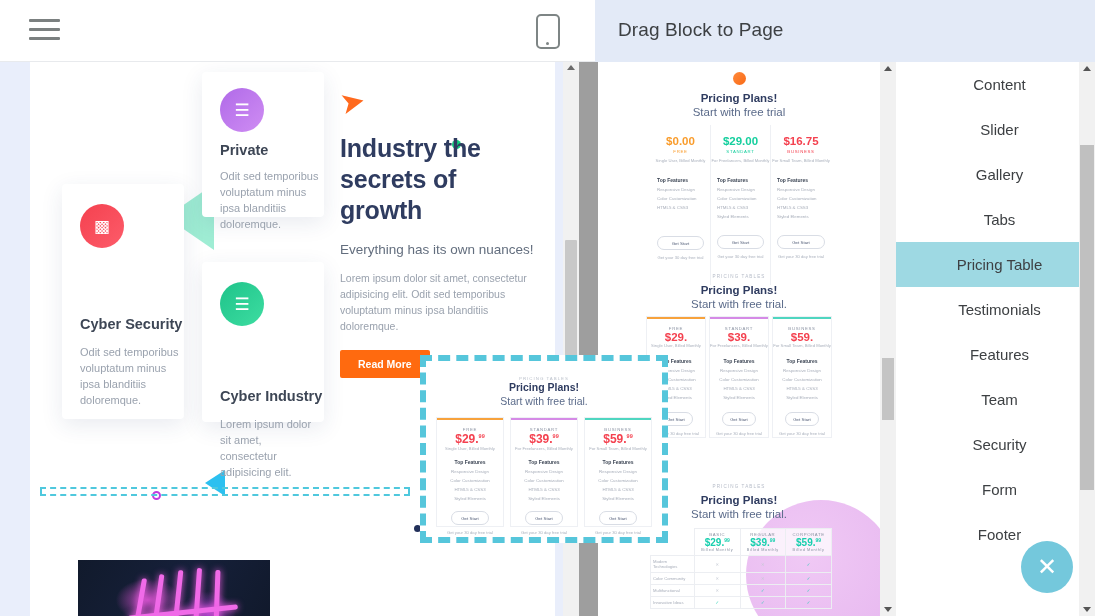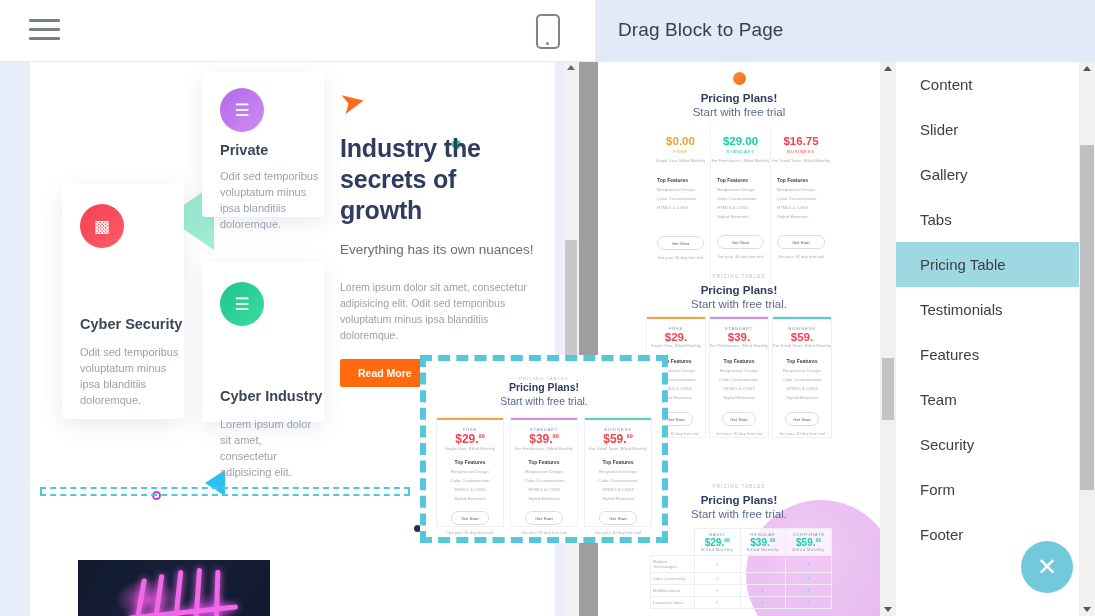--- a/index.html
+++ b/index.html
@@ -80,21 +80,21 @@
   }
   .dot-green { position:absolute; left:422px; top:78px; width:9px;height:9px;border-radius:50%;background:#12d07e; }
   .dot-purple-ring { position:absolute; left:122px;top:429px;width:9px;height:9px;border-radius:50%;border:2.5px solid #c03de0; }
   .dot-navy { position:absolute; left:384px; top:463px; width:7px;height:7px;border-radius:50%;background:#22305a; }
 
   
   .hero { position:absolute; left:310px; top:25px; width:200px; }
   .plane { font-size:30px; color:#ff6a1e; line-height:1; transform:rotate(-12deg); display:inline-block; }
   .hero h1 { font-size:25px; line-height:31px; color:#2f3c60; font-weight:700; margin-top:16px; letter-spacing:-.2px;}
   .hero .sub { font-size:13.5px; color:#636e7e; margin-top:16px; }
-  .hero .body { font-size:10.5px; line-height:16px; color:#9aa2ae; margin-top:22px; }
+  .hero .body { font-size:10.5px; line-height:16px; color:#9aa2ae; margin-top:13px; }
   .readmore {
     margin-top:16px; display:inline-block; background:#ff6a0f; color:#fff;
     font-size:10.5px; font-weight:700; padding:8px 18px; border:none; cursor:pointer;
     border-radius:2px;
   }
 
   
   .drop-line {
     position:absolute; left:10px; top:425px; width:370px; height:9px;
     border:2px dashed #4fc8dd; background:transparent;
@@ -159,21 +159,21 @@
   .psb .au { position:absolute; left:4px; top:4px; width:0;height:0;border-left:4px solid transparent;border-right:4px solid transparent;border-bottom:5px solid #555;}
   .psb .ad { position:absolute; left:4px; bottom:4px; width:0;height:0;border-left:4px solid transparent;border-right:4px solid transparent;border-top:5px solid #555;}
 
   
   .blocklist {
     position:absolute; left:896px; top:62px; width:183px; height:554px;
     background:#fff; overflow:hidden;
   }
   .bl-item {
     height:45px; display:flex; align-items:center; padding-left:24px;
-    font-size:15px; color:#3d4043; cursor:pointer;
+    font-size:15px; color:#3d4043; cursor:pointer;justify-content:center;
   }
   .bl-item.active { background:#9ed9e3; }
 
   .rsb { position:absolute; left:1079px; top:62px; width:16px; height:554px; background:#f1f1f1; }
   .rsb .thumb { position:absolute; left:1px; top:83px; width:14px; height:345px; background:#c0c0c0; cursor:pointer;}
   .rsb .au { position:absolute; left:4px; top:4px; width:0;height:0;border-left:4px solid transparent;border-right:4px solid transparent;border-bottom:5px solid #555;}
   .rsb .ad { position:absolute; left:4px; bottom:4px; width:0;height:0;border-left:4px solid transparent;border-right:4px solid transparent;border-top:5px solid #555;}
 
   .close-fab {
     position:absolute; left:1021px; top:541px; width:52px; height:52px;

